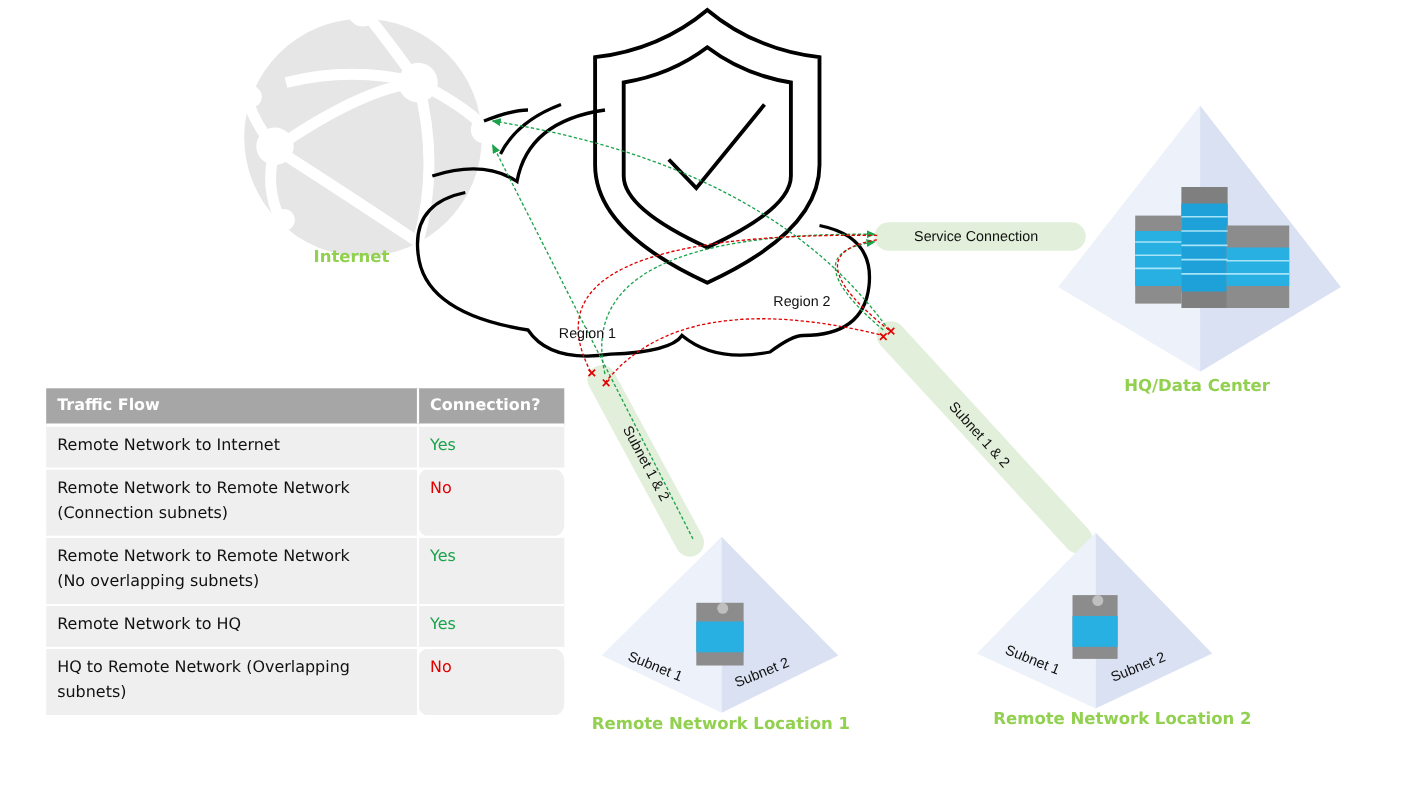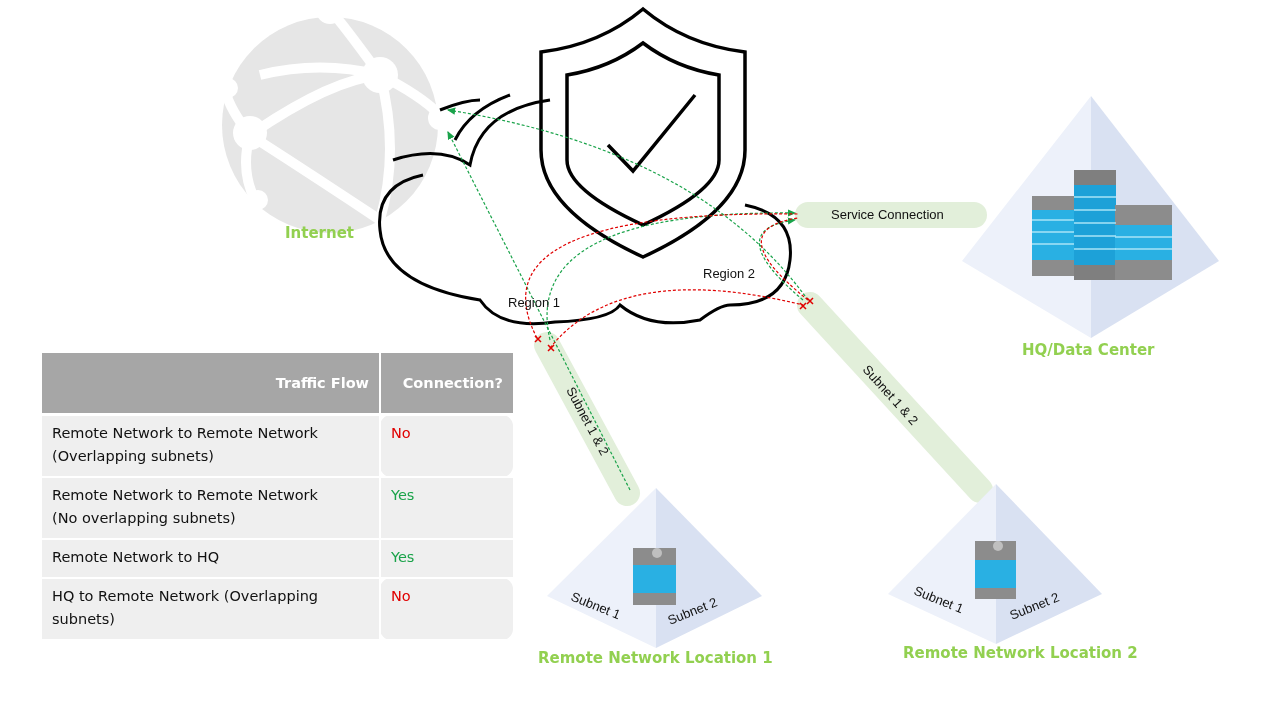--- a/index.html
+++ b/index.html
@@ -2,21 +2,21 @@
 <html><head>
 <meta charset="utf-8">
 <style>
   html, body { margin:0; padding:0; background:#ffffff; }
   body { width:1280px; height:720px; position:relative; overflow:hidden; font-family:"Liberation Sans", sans-serif; }
   #diagram { position:absolute; left:0; top:0; width:1280px; height:720px; }
   .lbl-green { font-family:"DejaVu Sans", sans-serif; font-weight:bold; fill:#92d050; font-size:15px; }
   .lbl-black { font-family:"Liberation Sans", sans-serif; fill:#111; font-size:13px; }
   .lbl-sub { font-family:"Liberation Sans", sans-serif; fill:#111; font-size:13px; }
   table.flow { position:absolute; left:42px; top:353px; width:471px; border-collapse:collapse; font-family:"DejaVu Sans", sans-serif; font-size:14.5px; }
-  table.flow th { background:#a6a6a6; color:#fff; text-align:right; font-weight:bold; padding:20px 10px; height:20px; border-right:2px solid #fff; border-bottom:3px solid #fff; }
+  table.flow th { background:#a6a6a6; color:#fff; text-align:left; font-weight:bold; padding:6px 10px; height:20px; border-right:2px solid #fff; border-bottom:3px solid #fff; }
   table.flow th:last-child { border-right:none; }
   table.flow td { background:#efefef; color:#111; padding:6px 10px 8px 10px; vertical-align:top; line-height:23px; border-right:2px solid #fff; border-bottom:2px solid #fff; }
   table.flow td:last-child { border-right:none; width:112px; }
   td.yes { color:#1aa34a !important; }
   td.no { color:#e00000 !important;border-radius:11px; }
 </style>
 </head>
 <body>
 
 <svg id="diagram" viewBox="0 0 1280 720">
@@ -145,22 +145,28 @@
 <table class="flow">
   <thead>
     <tr>
       <th>Traffic Flow</th>
       <th>Connection?</th>
     </tr>
   </thead>
   <tbody id="rows">
       <tr>
         <td>
+          <div>Remote Network to Internet</div>
+        </td>
+        <td class="yes">Yes</td>
+      </tr>
+      <tr>
+        <td>
           <div>Remote Network to Remote Network</div>
-          <div>(Overlapping subnets)</div>
+          <div>(Connection subnets)</div>
         </td>
         <td class="no">No</td>
       </tr>
       <tr>
         <td>
           <div>Remote Network to Remote Network</div>
           <div>(No overlapping subnets)</div>
         </td>
         <td class="yes">Yes</td>
       </tr>

